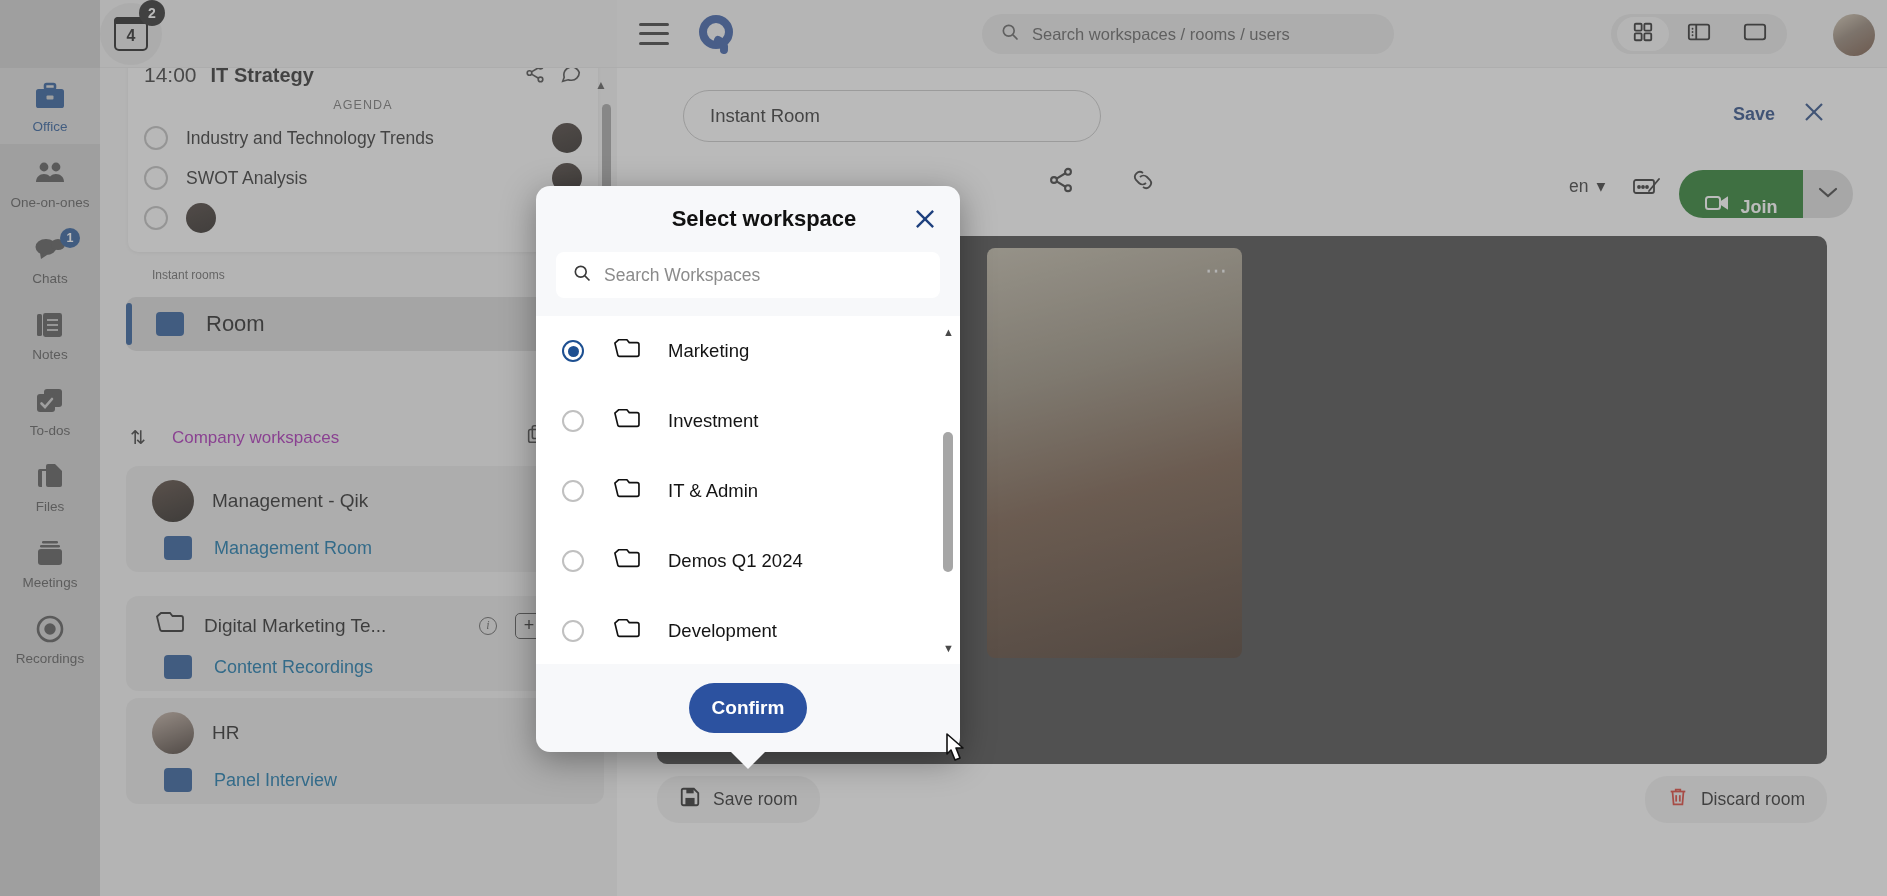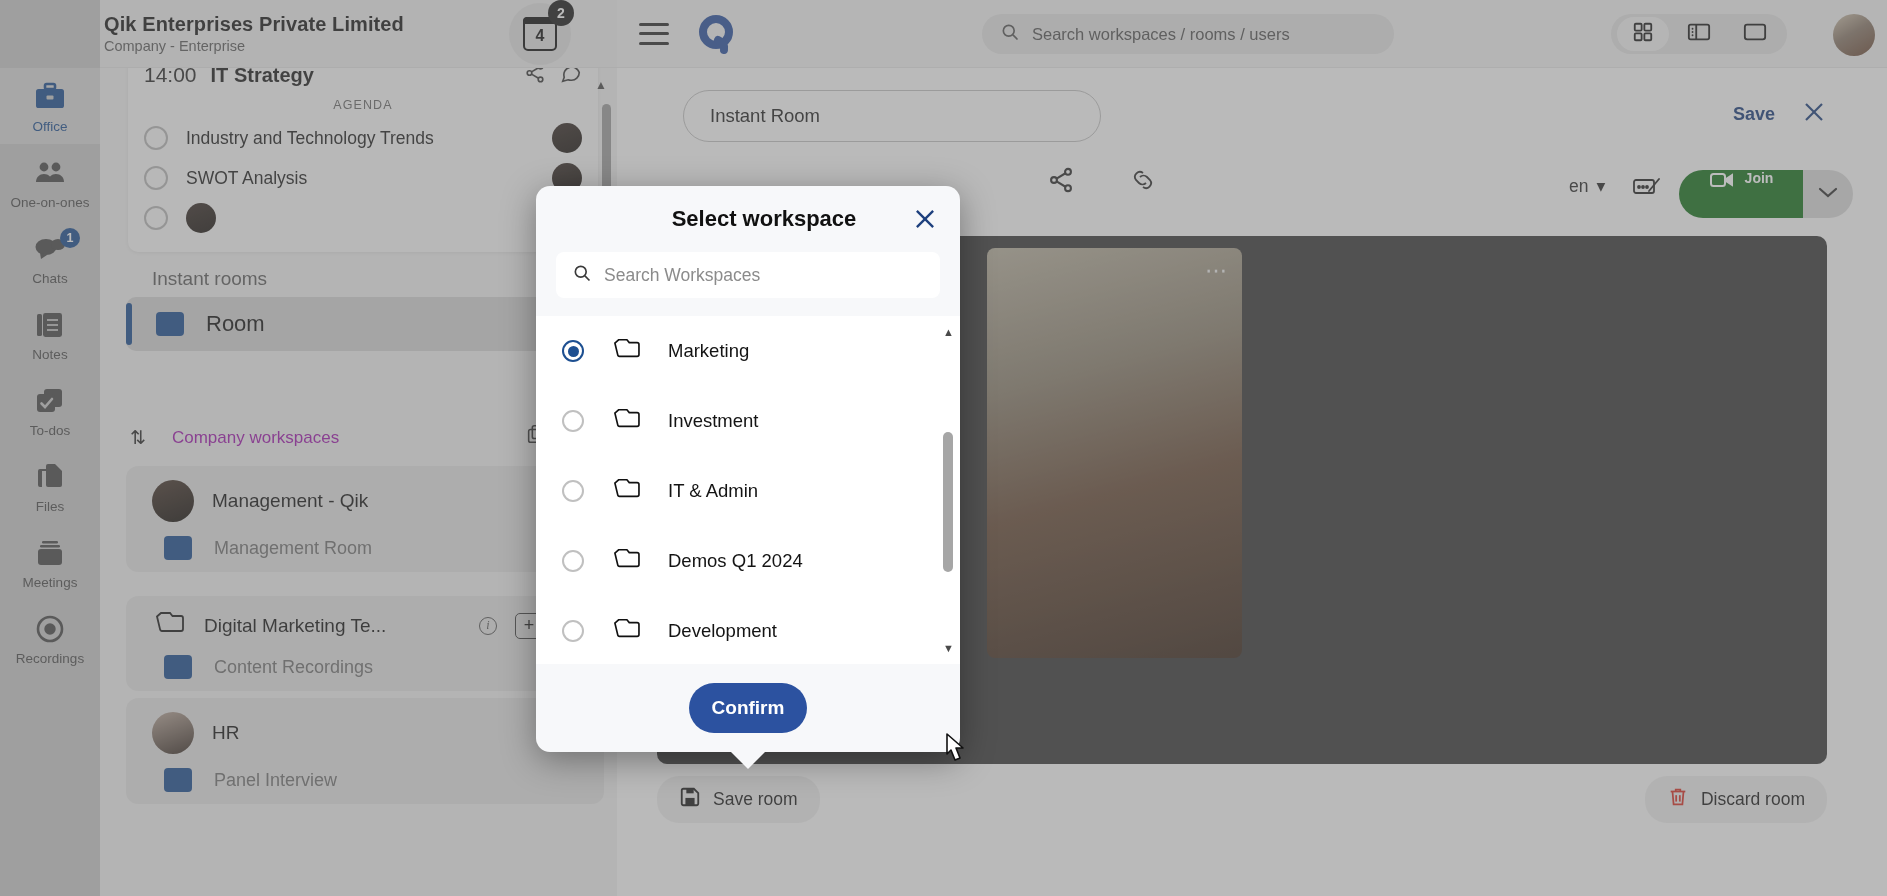--- a/index.html
+++ b/index.html
@@ -78,21 +78,21 @@
   .agenda-ico { color:#3a3a3a; }
   .agenda-label { text-align:center; font-size: 12.5px; letter-spacing: 1.1px; color:#6a6a6a; margin: 10px 0 6px; }
   .agenda-row { display:flex; align-items:center; gap: 18px; padding: 5px 0; }
   .agenda-radio { width: 24px; height: 24px; border: 2px solid #b8b8b8; border-radius: 50%; }
   .agenda-text { font-size: 17.5px; color: #222; flex:1; }
   .agenda-ava { width: 30px; height: 30px; border-radius: 50%; background: linear-gradient(160deg,#3a2f2a,#1d1814); }
 
   .scroll-up-arrow { position:absolute; right: 10px; top: 10px; color:#4d4d4d; font-size: 12px; }
   .left-scrollbar { position:absolute; right: 6px; top: 36px; width: 9px; height: 210px; background:#9e9e9e; border-radius:5px; }
 
-  .section-head { position:absolute; font-size: 19px; color:#5d5d5d; }
+  .section-head { position:absolute; font-size: 12px; color:#5d5d5d; }
   .instant-rooms { left: 52px; top: 200px; }
 
   .room-pill {
     position: absolute; left: 26px; top: 229px; width: 478px; height: 54px;
     background: #d4d4d4; border-radius: 10px; display:flex; align-items:center; padding-left: 30px; gap: 22px;
   }
   .room-pill::before { content:''; position:absolute; left:0; top: 6px; width: 6px; height: 42px; background:#1d4f91; border-radius: 3px; }
   .sq { width: 28px; height: 24px; border-radius: 4px; background: #1d4f91; flex: none; }
   .room-pill-label { font-size: 22px; color: #141414; font-weight: 500; }
 
@@ -105,21 +105,21 @@
   .ws-card.a { top: 398px; }
   .ws-card.b { top: 528px; }
   .ws-card.c { top: 630px; }
   .ws-row { display:flex; align-items:center; gap: 18px; padding: 0 20px 0 26px; justify-content: space-between; }
   .ws-ava { width: 42px; height: 42px; border-radius: 50%; flex:none; }
   .ws-ava.m { background: linear-gradient(160deg,#4b3a30,#181410); }
   .ws-ava.hr { background: linear-gradient(160deg,#b9a79a,#3b2f28); }
   .ws-name { font-size: 19px; color: #161616; flex:1; }
   .ws-dots { color:#3a3a3a; font-size: 22px; letter-spacing: 1px; }
   .ws-sub { display:flex; align-items:center; gap: 22px; padding: 0 20px 0 38px; margin-top: 14px; }
-  .ws-sub-name { font-size: 18px; color:#737373; }
+  .ws-sub-name { font-size: 18px; color:#0369a1; }
   .folder-ico { color:#1a1a1a; flex:none; }
   .info-ico { width: 18px; height:18px; border: 1.6px solid #555; border-radius: 50%; color:#555; font-size: 12px;
               display:flex; align-items:center; justify-content:center; font-style: italic; font-family: "Liberation Serif", serif; }
   .plus-box { width: 28px; height: 26px; border: 1.6px solid #444; border-radius: 5px; display:flex;
               align-items:center; justify-content:center; font-size: 18px; color:#222; }
   .fab {
     position:absolute; left: 513px; top: 822px; width: 66px; height: 66px; border-radius: 50%;
     background: #1d4f91; color:#fff; display:flex; align-items:center; justify-content:center;
     font-size: 36px; font-weight: 300; box-shadow: 0 3px 10px rgba(0,0,0,.3);
   }
@@ -160,22 +160,22 @@
   .room-input-val { font-size: 18.5px; color: #232323; }
   .save-link { position:absolute; left: 1116px; top: 36px; font-size: 18px; color:#1d3f7d; font-weight: 600; cursor:pointer; }
   .close-x { position:absolute; left: 1185px; top: 32px; color:#1d3f7d; cursor:pointer; }
 
   .toolbar-row { position:absolute; left: 0; top: 160px; width: 1270px; height: 72px; }
   .tb-left-icons { position:absolute; left: 430px; top: 6px; display:flex; gap: 52px; color:#2e2e2e; }
   .lang-sel { position:absolute; left: 952px; top: 16px; display:flex; align-items:center; gap: 8px; font-size: 17.5px; color:#2a2a2a; }
   .whiteboard-btn { position:absolute; left: 1015px; top: 14px; color:#222; }
   .join-btn {
     position:absolute; left: 1062px; top: 10px; width: 124px; height: 48px; border-radius: 24px 0 0 24px;
-    background: #18731f; color:#fff; display:flex; align-items:flex-start; justify-content:center; gap: 10px;
-    font-size: 14px; font-weight: 600; cursor:pointer;
+    background: #18731f; color:#fff; display:flex; align-items:flex-end; justify-content:center; gap: 10px;
+    font-size: 18px; font-weight: 600; cursor:pointer;
   }
   .join-caret {
     position:absolute; left: 1186px; top: 10px; width: 50px; height: 48px; border-radius: 0 24px 24px 0;
     background: #d9d9d9; display:flex; align-items:center; justify-content:center; color:#333; cursor:pointer;
   }
 
   
   .stage {
     position:absolute; left: 40px; top: 236px; width: 1170px; height: 528px;
     background: #3a3a3a; border-radius: 10px; overflow:hidden;
@@ -350,24 +350,20 @@
     <div class="company-header">
       <div class="qik-logo-wrap">
         <span class="qik-logo">
           <svg width="56" height="56" viewBox="0 0 56 56" fill="none">
             <circle cx="28" cy="26" r="19" stroke="#1d4f91" stroke-width="5"></circle>
             <ellipse cx="28" cy="25" rx="7" ry="9" fill="#1d4f91"></ellipse>
             <path d="M30 34 q8 3 7 11" stroke="#1d4f91" stroke-width="5" stroke-linecap="round" fill="none"></path>
           </svg>
         </span>
       </div>
-      <div class="company-text">
-        <div class="company-name">Qik Enterprises Private Limited</div>
-        <div class="company-sub">Company - Enterprise</div>
-      </div>
       <div class="cal-btn">
         <div class="cal-icon">
           <span class="cal-num">4</span>
         </div>
         <div class="cal-badge">2</div>
       </div>
     </div>
 
     <div class="rail">
       <div class="rail-top-spacer"></div>

